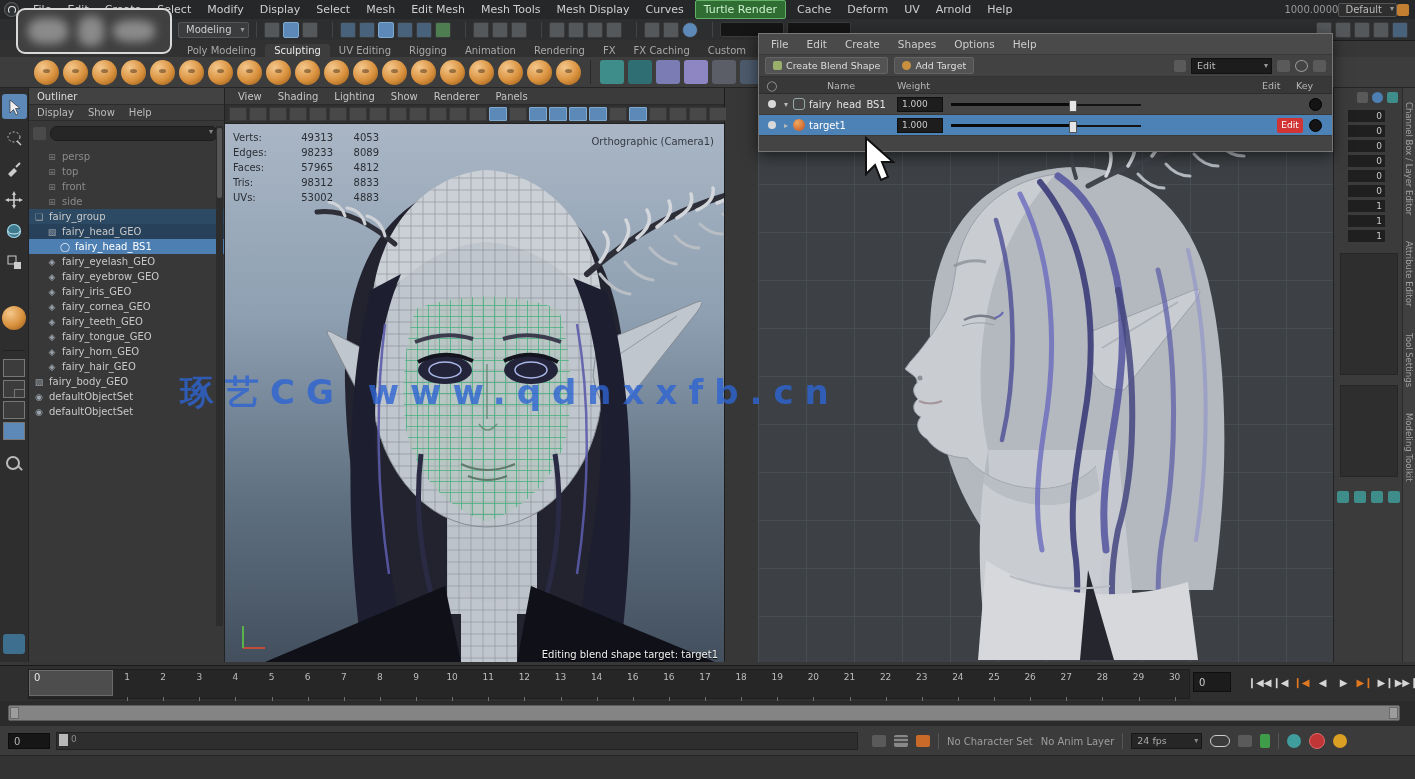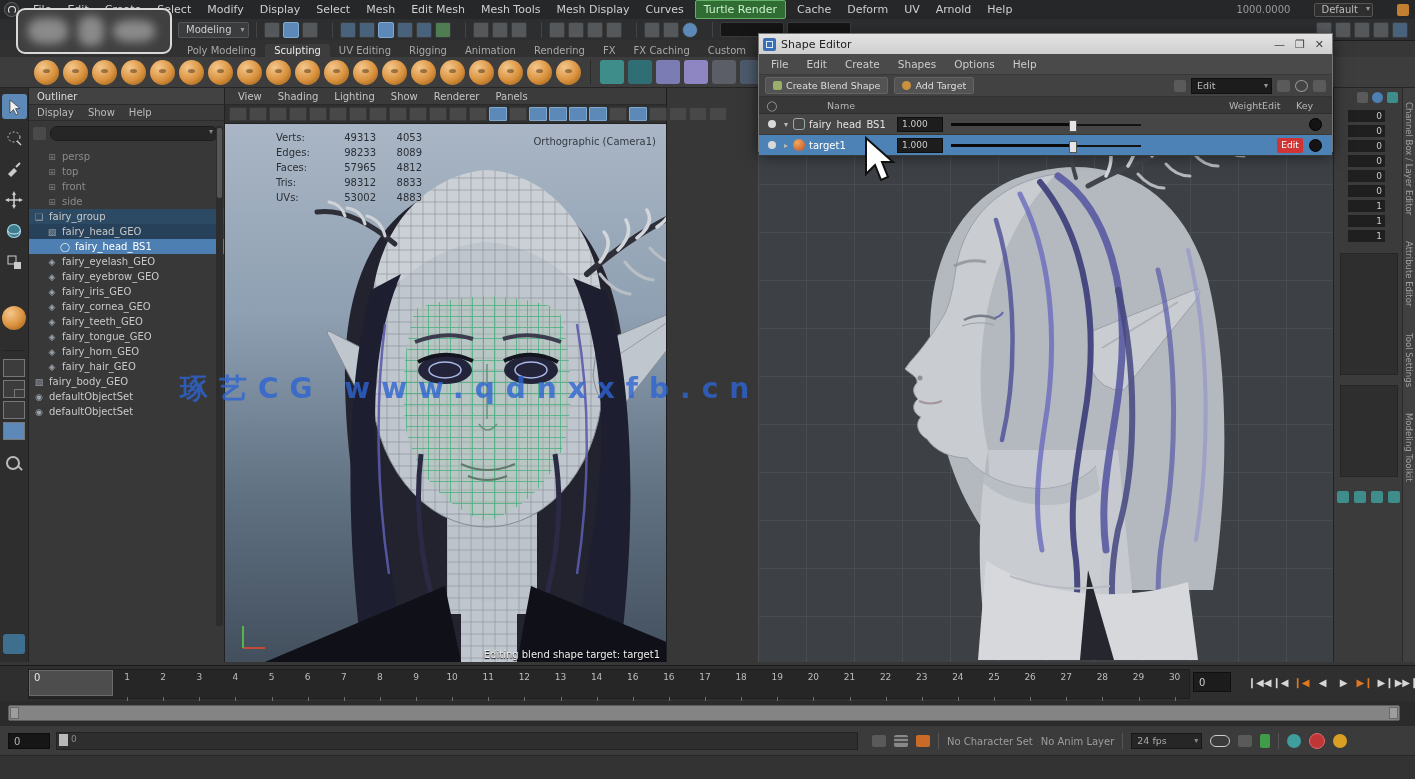--- a/index.html
+++ b/index.html
@@ -5,21 +5,21 @@
   html,body{margin:0;padding:0;background:#222;}
   .stage{position:relative;width:1415px;height:779px;overflow:hidden;background:#373737;
          font-family:"DejaVu Sans","Liberation Sans",sans-serif;color:#c8c8c8;font-size:11px;}
   .abs{position:absolute;}
   
   .menubar{left:0;top:0;width:1415px;height:19px;background:#252729;display:flex;align-items:center;gap:0;border-bottom:1px solid #1b1b1b;}
   .maya-logo{width:13px;height:13px;border-radius:50%;background:#2e3134;border:1px solid #666;margin:0 6px 0 4px;position:relative;}
   .maya-logo::after{content:"";position:absolute;left:3px;top:3px;width:6px;height:6px;border:1.5px solid #e8e8e8;border-bottom-color:transparent;border-radius:50%;}
   .menu-item{padding:2px 8px;color:#cfcfcf;font-size:11px;cursor:default;white-space:nowrap;}
   .menu-item.green{background:#2f6d33;border:1px solid #63b067;color:#c9f0cb;border-radius:2px;margin:0 3px;}
-  .menubar-right{margin-left:auto;display:flex;align-items:center;gap:24px;padding-right:6px;}
+  .menubar-right{margin-left:auto;display:flex;align-items:center;gap:0;padding-right:6px;}
   .mb-field{color:#9a9a9a;font-size:10px;}
   .mb-drop{background:#2e2e2e;border:1px solid #555;padding:0 14px 1px 6px;font-size:10px;color:#bbb;position:relative;border-radius:2px;}
   .mb-drop::after{content:"▾";position:absolute;right:2px;top:0;font-size:8px;color:#999;}
   .mb-corner{width:12px;height:12px;background:#c27f31;border-radius:2px;}
   
   .statusline{left:0;top:19px;width:1415px;height:21px;background:#2c2e30;display:flex;align-items:center;border-bottom:1px solid #1d1d1d;}
   .menuset{margin-left:178px;background:#3a3c3e;border:1px solid #555;border-radius:2px;padding:1px 16px 2px 7px;font-size:10px;color:#ccc;position:relative;}
   .menuset::after{content:"▾";position:absolute;right:3px;top:2px;font-size:8px;color:#999;}
   .sgroup{display:flex;align-items:center;gap:3px;padding:0 7px;border-left:1px solid #444;margin-left:7px;}
   .ic{width:14px;height:14px;border-radius:2px;background:#55585b;border:1px solid #3a3a3a;}
@@ -68,29 +68,29 @@
   .srch-input::after{content:"▾";position:absolute;right:4px;top:0px;font-size:8px;color:#888;}
   .tree{position:relative;height:500px;overflow:hidden;padding-top:4px;}
   .trow{height:15px;display:flex;align-items:center;gap:4px;font-size:10px;color:#c9c9c9;white-space:nowrap;}
   .trow .tg{width:12px;text-align:center;font-size:9px;color:#9aa3ab;flex:none;}
   .trow.muted{color:#8b8b8b;} .trow.muted .tg{color:#777;}
   .trow.sel-dim{background:#2c4a63;} .trow.sel-dim2{background:#27415a;}
   .trow.sel-bright{background:#4d7fb2;color:#fff;} .trow.sel-bright .tg{color:#eaf2fa;}
   .out-scroll{position:absolute;right:1px;top:38px;width:7px;height:500px;background:#2d2d2d;}
   .out-thumb{position:absolute;top:2px;left:1px;width:5px;height:70px;background:#565656;border-radius:2px;}
   
-  .vp-left{left:225px;top:88px;width:442px;height:574px;border-right:1px solid #1d1d1d;box-sizing:border-box;}
+  .vp-left{left:225px;top:88px;width:500px;height:574px;border-right:1px solid #1d1d1d;box-sizing:border-box;}
   .panel-menus{height:16px;background:#3b3b3b;display:flex;gap:2px;align-items:center;padding-left:6px;border-bottom:1px solid #2a2a2a;}
   .pmenu{font-size:10px;color:#c4c4c4;padding:0 7px;}
   .panel-toolbar{height:18px;background:#303030;display:flex;align-items:center;gap:2px;padding-left:4px;border-bottom:1px solid #222;}
   .vpt{width:16px;height:12px;background:#484848;border:1px solid #383838;border-radius:1px;flex:none;}
   .vpt.on{background:#5d89b8;border-color:#7fa9cf;}
   .vp-canvas{position:relative;height:538px;background:linear-gradient(#aab6c5 0%,#8ea0b2 35%,#5f7081 70%,#434f5d 100%);overflow:hidden;}
   .hud{position:absolute;left:8px;top:6px;font-size:10px;color:#2b2f35;line-height:15px;}
-  .hud-row{display:flex;margin-left:43px;}
+  .hud-row{display:flex;}
   .hud-row .hl{width:48px;} .hud-row .v1{width:52px;text-align:right;} .hud-row .v2{width:46px;text-align:right;}
   .cam-label{position:absolute;right:10px;top:12px;font-size:10px;color:#343a42;}
   .vp-msg{position:absolute;right:6px;bottom:2px;font-size:10px;color:#efefef;text-shadow:0 1px 1px #000;}
   .axis{position:absolute;left:12px;bottom:8px;width:34px;height:34px;}
   
   .vp-right{left:758px;top:88px;width:575px;height:574px;background-color:#3d4145;
     background-image:linear-gradient(#484d52 1px,transparent 1px),linear-gradient(90deg,#484d52 1px,transparent 1px);
     background-size:48px 48px;overflow:hidden;}
   
   .channel{left:1333px;top:88px;width:69px;height:574px;background:#3b3b3b;border-left:1px solid #222;box-sizing:border-box;}
@@ -120,40 +120,40 @@
   .se-btn .bico{width:9px;height:9px;border-radius:50%;background:#c9913f;}
   .se-btn .bico.pen{background:#9ab06a;border-radius:2px;}
   .se-right{margin-left:auto;display:flex;align-items:center;gap:5px;}
   .se-filter{width:12px;height:12px;background:#5a5a5a;border-radius:2px;}
   .se-drop{width:72px;height:14px;background:#1c1c1c;border:1px solid #111;color:#bbb;font-size:9.5px;padding:0 2px 0 5px;position:relative;line-height:14px;}
   .se-drop::after{content:"▾";position:absolute;right:3px;top:0;color:#999;font-size:8px;}
   .se-mini{width:13px;height:12px;background:#5a5a5a;border-radius:2px;}
   .se-mini.round{border-radius:50%;background:#444;border:1px solid #999;box-sizing:border-box;}
   .se-header{height:16px;background:#383838;display:flex;align-items:center;font-size:9.5px;color:#b5b5b5;border-bottom:1px solid #2d2d2d;}
   .se-h-vis{width:26px;text-align:center;} .se-h-name{width:112px;text-align:center;}
-  .se-h-weight{flex:1;text-align:right;} .se-h-edit{width:34px;} .se-h-key{width:36px;}
+  .se-h-weight{flex:1;text-align:left;} .se-h-edit{width:34px;} .se-h-key{width:36px;}
   .se-row{height:20px;display:flex;align-items:center;background:#464646;border-bottom:1px solid #3a3a3a;}
   .se-row.selected{background:#4d82b6;}
   .se-vis{width:14px;display:flex;justify-content:center;margin-left:6px;}
   .dot{width:8px;height:8px;border-radius:50%;background:#d9d9d9;}
   .se-exp{width:14px;color:#bbb;font-size:8px;text-align:center;}
   .se-nico{width:12px;height:12px;border:1.5px solid #9aa;border-radius:3px;box-sizing:border-box;margin-right:4px;}
   .se-nico.target{border:none;background:radial-gradient(circle at 35% 30%,#f0a860,#c05020);border-radius:50%;}
   .se-name{width:88px;font-size:10px;color:#e2e2e2;white-space:nowrap;overflow:hidden;}
   .se-row.selected .se-name{color:#fff;}
   .se-val{width:40px;height:13px;background:#1d1d1d;border:1px solid #101010;color:#ccc;font-size:9px;line-height:13px;padding-left:4px;margin-right:8px;}
   .se-slider{position:relative;width:190px;height:13px;flex:none;}
   .se-track{position:absolute;left:0;right:0;top:6px;height:2px;background:#141414;}
   .se-fill{position:absolute;left:0;top:5px;height:3px;background:#0a0a0a;width:62%;}
   .se-handle{position:absolute;top:2px;width:6px;height:10px;background:#e6e6e6;border:1px solid #555;}
   .se-spacer{flex:1;}
   .se-editbadge{width:26px;height:15px;background:#d03434;color:#fff;font-size:9px;display:flex;align-items:center;justify-content:center;border-radius:2px;margin-right:6px;}
   .se-key{width:11px;height:11px;border-radius:50%;background:#141414;border:1px solid #000;margin-right:10px;}
   
-  .watermark{left:180px;top:370px;width:810px;font-size:28px;letter-spacing:11px;color:rgba(45,100,210,.8);z-index:35;white-space:nowrap;font-weight:bold;}
+  .watermark{left:180px;top:370px;width:810px;font-size:34px;letter-spacing:11px;color:rgba(45,100,210,.8);z-index:35;white-space:nowrap;font-weight:bold;}
   
   .cursor{left:862px;top:136px;z-index:60;}
   
   .timeslider{left:0;top:665px;width:1415px;height:36px;background:#2f2f2f;border-top:1px solid #1a1a1a;}
   .ts-track{position:absolute;left:28px;top:3px;width:1160px;height:28px;background:#262626;border:1px solid #1e1e1e;}
   .curframe{position:absolute;left:0px;top:0px;width:84px;height:26px;background:#4d4d4d;border:1px solid #6a6a6a;color:#e8e8e8;font-size:10px;padding:1px 0 0 4px;box-sizing:border-box;}
   .ticks{position:absolute;left:88px;right:4px;top:2px;bottom:2px;display:flex;justify-content:space-between;}
   .tick{position:relative;width:20px;text-align:center;font-size:9px;color:#bdbdbd;}
   .tick::after{content:"";position:absolute;left:50%;bottom:-10px;width:1px;height:9px;background:#6f6f6f;}
   .ct-field{position:absolute;left:1193px;top:6px;width:38px;height:20px;background:#1c1c1c;border:1px solid #0f0f0f;color:#ccc;font-size:10px;line-height:20px;padding-left:5px;box-sizing:border-box;}
@@ -704,29 +704,20 @@
   </div>
   <div class="abs side-tabs">
 
   <span class="vtab">Channel Box / Layer Editor</span>
       <span class="vtab">Attribute Editor</span>
       <span class="vtab">Tool Settings</span>
       <span class="vtab">Modeling Toolkit</span>
     </div>
 
   <div class="abs sewin">
-    <div class="se-title">
-      <span class="se-appicon"></span>
-      <span class="se-title-text">Shape Editor</span>
-      <span class="se-btns">
-        <span>—</span>
-        <span>❐</span>
-        <span>✕</span>
-      </span>
-    </div>
     <div class="se-menus">
 
     <span class="se-menu">File</span>
         <span class="se-menu">Edit</span>
         <span class="se-menu">Create</span>
         <span class="se-menu">Shapes</span>
         <span class="se-menu">Options</span>
         <span class="se-menu">Help</span>
       </div>
     <div class="se-toolbar">

